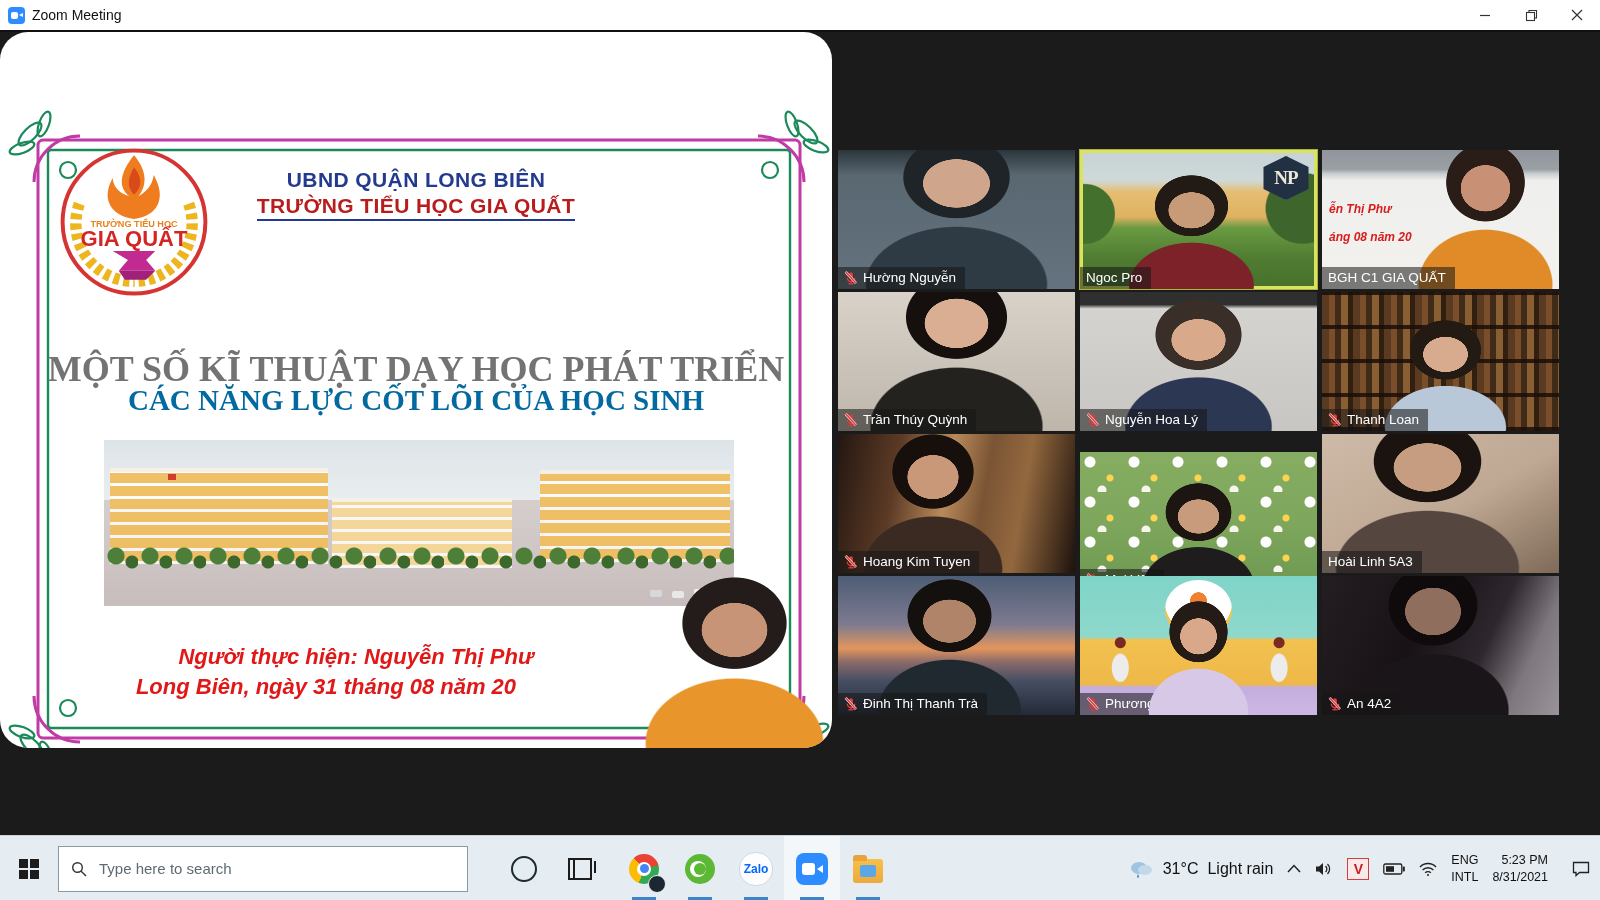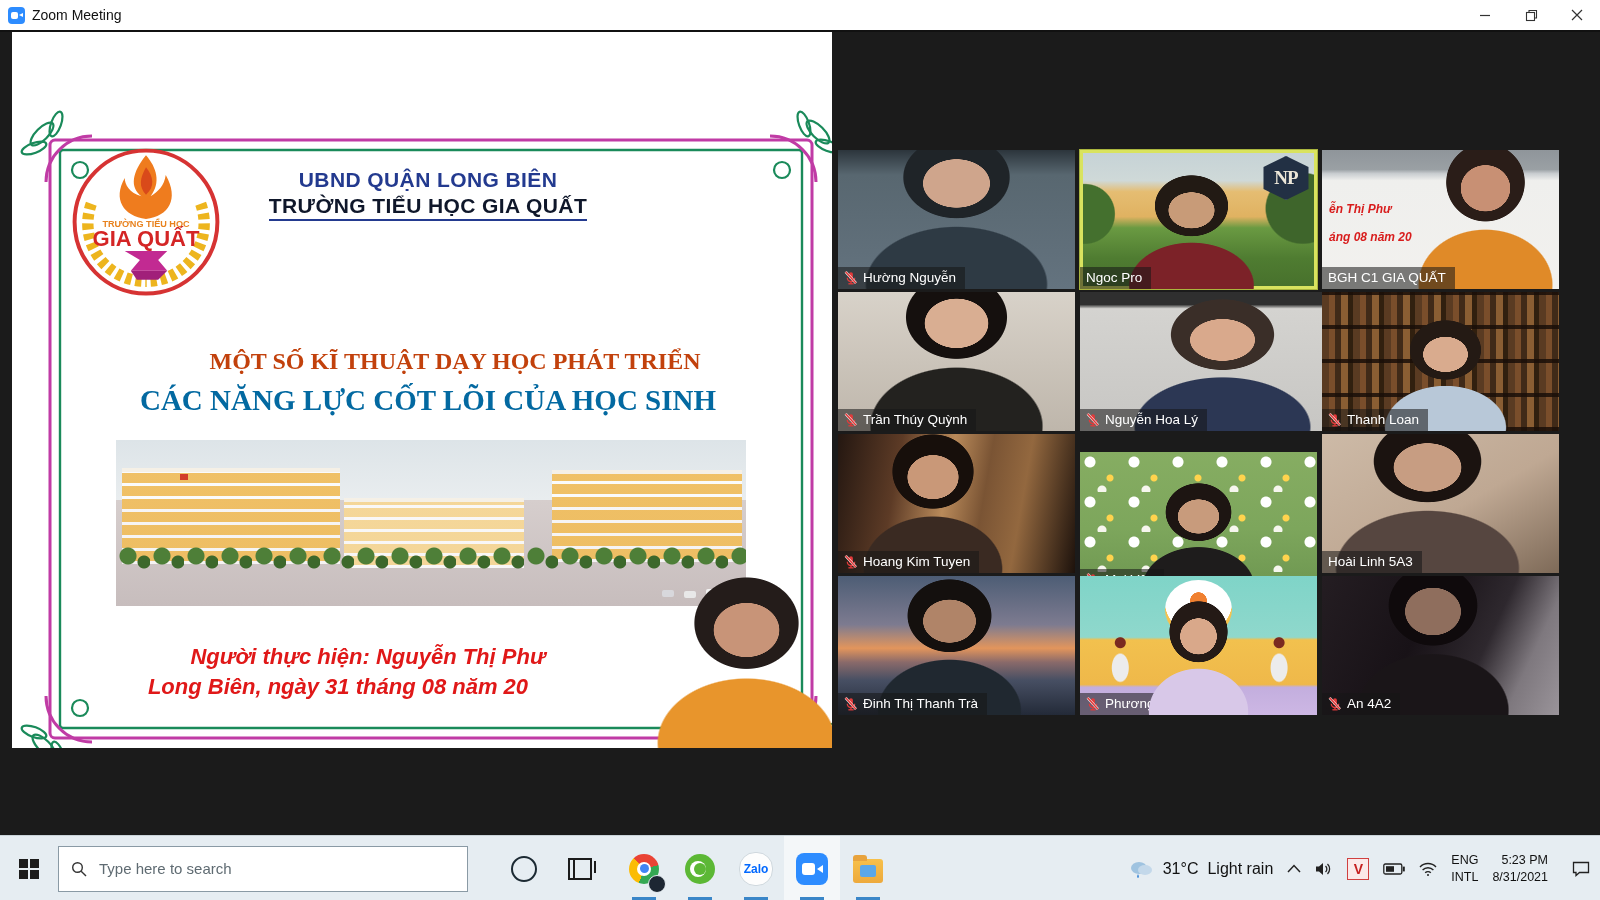--- a/index.html
+++ b/index.html
@@ -10,28 +10,28 @@
   #app-icon{width:17px;height:17px;margin:0 7px 0 8px;border-radius:4px;background:#2d8cff;position:relative;}
   #app-icon:before{content:'';position:absolute;left:3px;top:5px;width:7px;height:7px;border-radius:2px;background:#fff;}
   #app-icon:after{content:'';position:absolute;right:2px;top:6px;width:0;height:0;border-top:2.5px solid transparent;border-bottom:2.5px solid transparent;border-right:4px solid #fff;}
   #win-title{font-size:14px;color:#111;}
   #win-controls{margin-left:auto;display:flex;height:30px;}
   .wbtn{width:46px;height:30px;display:flex;align-items:center;justify-content:center;color:#333;}
   .wbtn svg{display:block;}
   #content-sep{position:absolute;left:0;top:30px;width:1600px;height:2px;background:#111;z-index:49;}
 
   
-  #shared{position:absolute;left:12px;top:32px;width:832px;height:716px;background:#ffffff;overflow:hidden;}
+  #shared{position:absolute;left:0;top:32px;width:832px;height:716px;background:#ffffff;overflow:hidden;border-radius:28px;}
   #frame-svg{position:absolute;left:0;top:0;}
   .slide-text{position:absolute;width:832px;text-align:center;left:0;}
   #org1{top:136px;font-size:21px;font-weight:bold;color:#233a8f;letter-spacing:.4px;}
-  #org2{top:162px;font-size:21px;font-weight:bold;color:#0f172a;letter-spacing:.4px;}
+  #org2{top:162px;font-size:21px;font-weight:bold;color:#b91c1c;letter-spacing:.4px;}
   #org2 span{border-bottom:2px solid #233a8f;padding-bottom:2px;}
   #stitle{top:268px;font-size:37px;font-weight:bold;color:#cf0a0a;letter-spacing:.5px;}
-  #sub1{top:316px;font-size:24px;font-weight:bold;color:#c2410c;font-family:"Liberation Serif",serif;margin-left:27px;}
+  #sub1{top:316px;font-size:36px;font-weight:bold;color:#737373;font-family:"Liberation Serif",serif;}
   #sub2{top:352px;font-size:29px;font-weight:bold;color:#0369a1;font-family:"Liberation Serif",serif;}
   #pres1{top:612px;font-size:22px;font-weight:bold;font-style:italic;color:#e01818;left:-60px;}
   #pres2{top:642px;font-size:22px;font-weight:bold;font-style:italic;color:#e01818;left:-90px;}
 
   
   #logo{position:absolute;left:58px;top:108px;width:152px;height:158px;}
 
   
   #campus{position:absolute;left:104px;top:408px;width:630px;height:166px;background:linear-gradient(180deg,#dde4e8 0%,#e9edef 36%,#d6cecd 36%,#c7bdbd 100%);overflow:hidden;}
   .bld{position:absolute;background:repeating-linear-gradient(0deg,rgba(255,255,255,.8) 0 3px,rgba(240,190,95,.95) 3px 13px);border-top:4px solid #f5f0e6;}
@@ -73,21 +73,21 @@
   .bg0 .fig{--fl:8%;--fw:84%;--fh:110%;--skin:#cfa58c;--hair:#1f2428;--shirt:#2e3a44;}
   .bg1{background-image:
       radial-gradient(ellipse 16% 26% at 94% 42%, #3e652b 96%, transparent 100%),
       radial-gradient(ellipse 13% 22% at 2% 46%, #44702e 96%, transparent 100%),
       linear-gradient(180deg,#c5d2d6 0%,#cfd9d8 22%,#e5bd72 30%,#e0b261 48%,#6a9a42 56%,#4f7c31 78%,#47702c 100%);}
   .bg1 .fig{--fl:18%;--fw:58%;--fh:82%;--skin:#c89b78;--hair:#221a14;--shirt:#7c2228;}
   .bg2{background:linear-gradient(180deg,#8f959a 0%,#9aa0a4 14%,#c9cdd0 17%,#efefed 22%,#f2f1ee 100%);}
   .bg2 .fig{--fl:38%;--fw:62%;--fh:105%;--skin:#c89074;--hair:#2a1d18;--shirt:#e08a28;}
   .bg3{background:linear-gradient(180deg,#d8d2c9 0%,#beb6ab 100%);}
   .bg3 .fig{--fl:10%;--fw:80%;--fh:112%;--skin:#d9ae92;--hair:#15100e;--shirt:#23221f;}
-  .bg4{background:linear-gradient(180deg,#2f2f2f 0%,#2f2f2f 9%,#d4d3d0 12%,#c7c6c3 100%);padding-left:48px;}
+  .bg4{background:linear-gradient(180deg,#2f2f2f 0%,#2f2f2f 9%,#d4d3d0 12%,#c7c6c3 100%);}
   .bg4 .fig{--fl:16%;--fw:68%;--fh:95%;--skin:#d9a98c;--hair:#3a2e28;--shirt:#2c3754;}
   .bg5{background-image:
       repeating-linear-gradient(0deg, rgba(25,14,8,.85) 0 4px, transparent 4px 34px),
       repeating-linear-gradient(90deg,#5a3b22 0 7px,#7a4e2b 7px 13px,#402a18 13px 19px,#8a5e33 19px 26px,#31200f 26px 31px);}
   .bg5 .fig{--fl:24%;--fw:56%;--fh:80%;--skin:#d9ab8e;--hair:#241a14;--shirt:#b8c8d8;}
   .bg6{background:linear-gradient(100deg,#241711 0%,#5d3b26 25%,#b98a5a 45%,#7a5434 60%,#93683f 75%,#1d120c 100%);}
   .bg6 .fig{--fl:8%;--fw:64%;--fh:100%;--skin:#c99878;--hair:#170f0b;--shirt:#3a2a22;}
   .bg7{background-image:
       radial-gradient(circle 6px at 10px 10px,#ffffff 5px,transparent 6px),
       radial-gradient(circle 4px at 30px 26px,#ffd34d 3px,transparent 4px),

